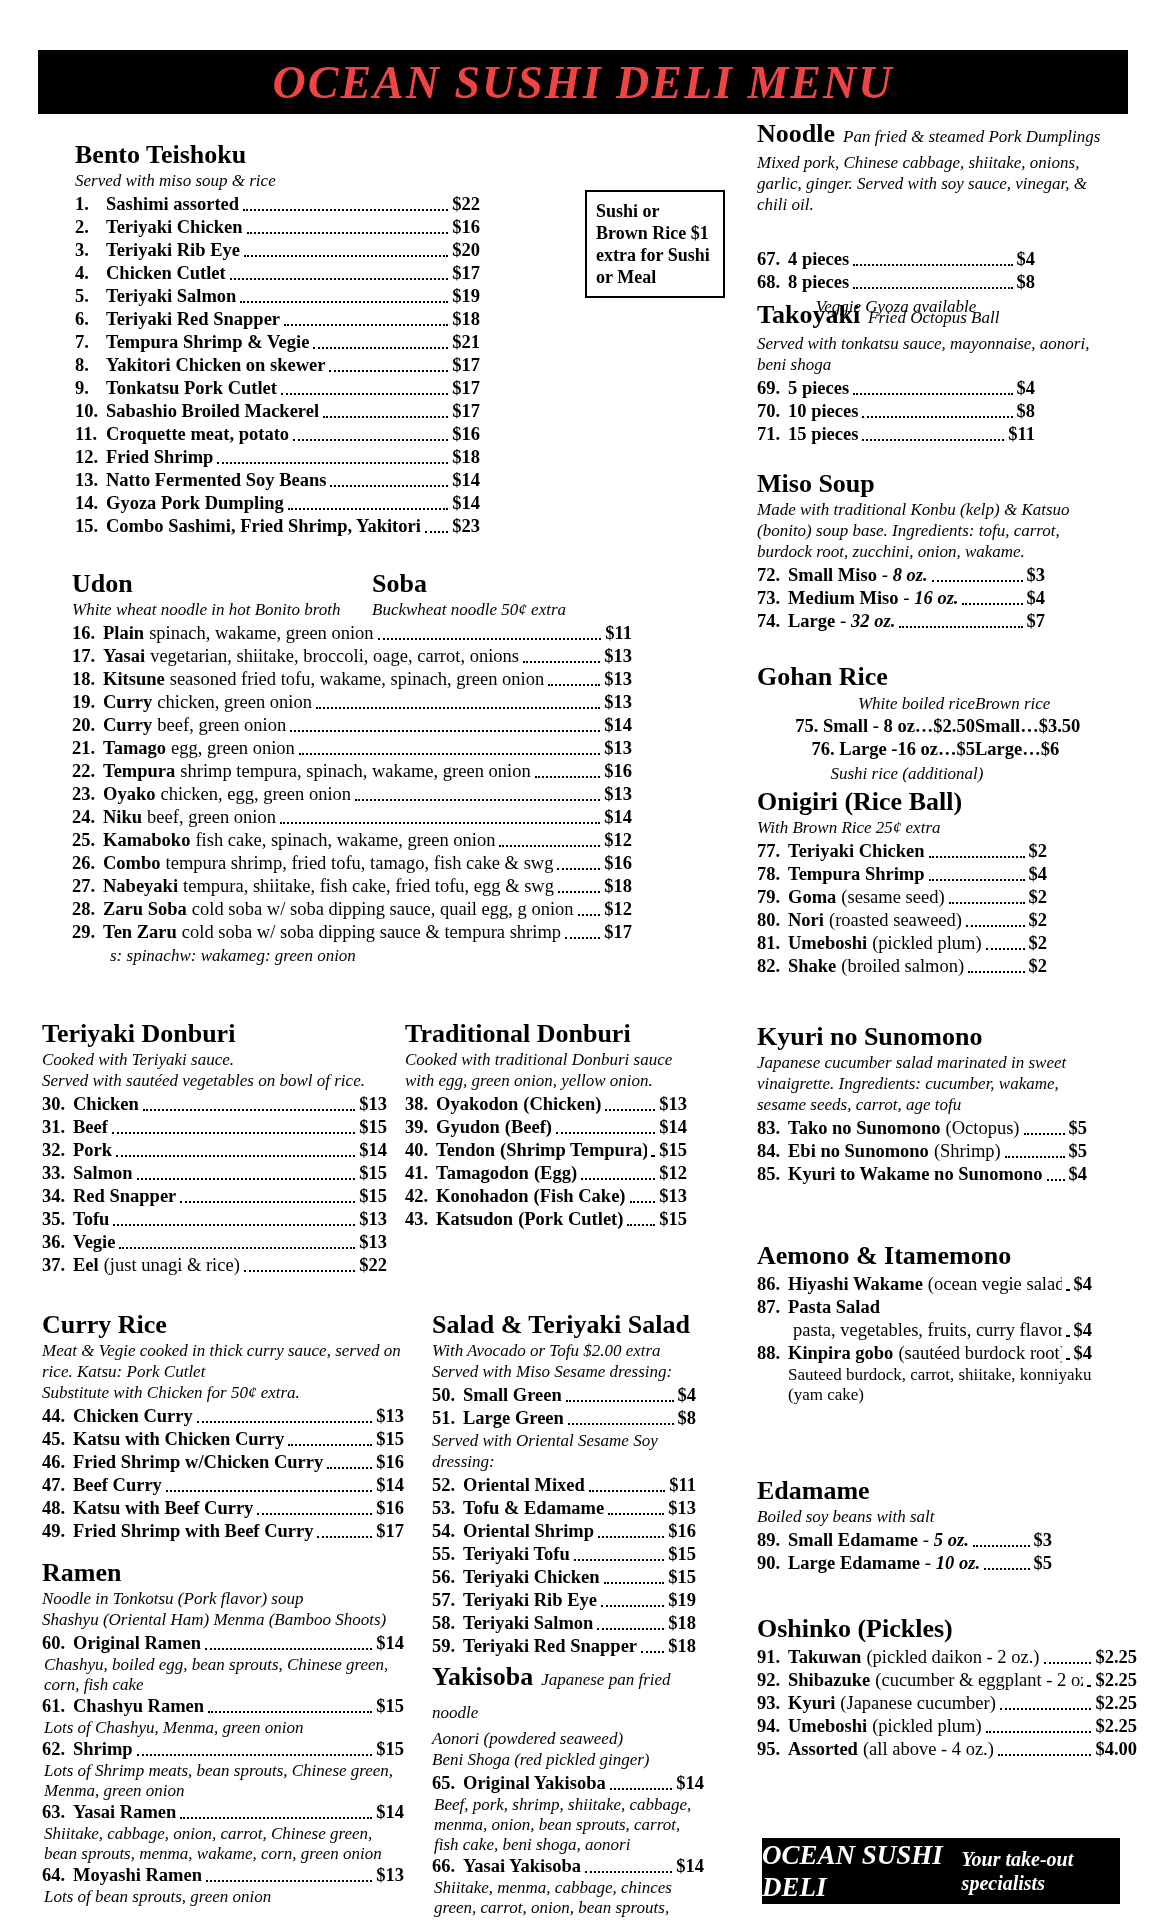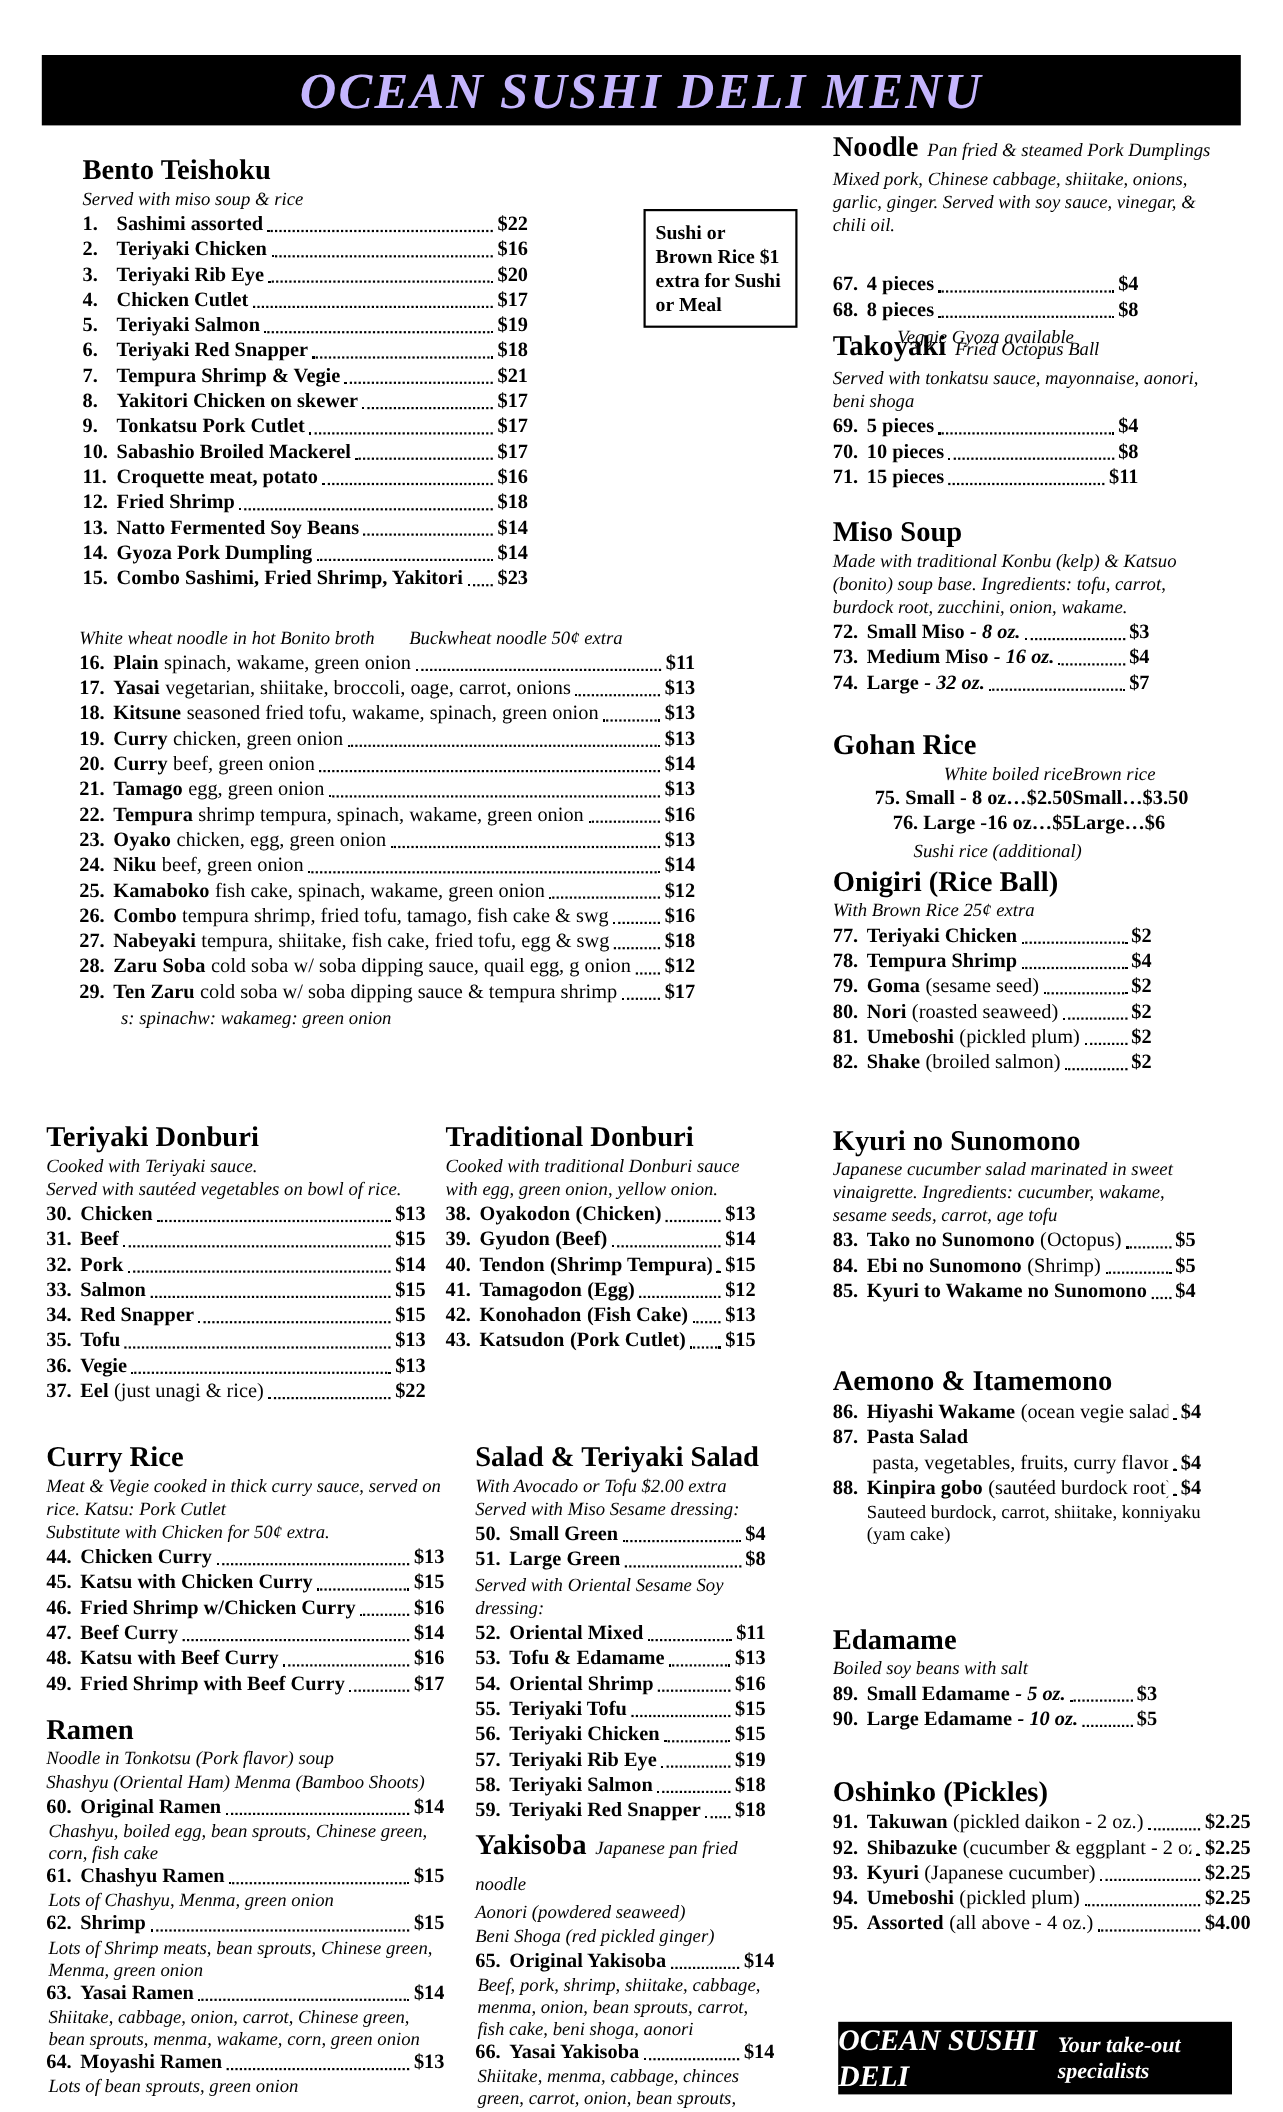--- a/index.html
+++ b/index.html
@@ -4,21 +4,21 @@
 <style>
   html,body{margin:0;padding:0;}
   body{
     width:1166px;height:1920px;position:relative;background:#fff;color:#000;
     font-family:"Liberation Serif","DejaVu Serif",serif;
   }
   .banner{
     position:absolute;left:38px;top:50px;width:1090px;height:64px;background:#000;
     display:flex;align-items:center;justify-content:center;
   }
-  .banner .bt{color:#c4b5fd;font-size:46px;font-weight:bold;font-style:italic;letter-spacing:2px;white-space:nowrap;}
+  .banner .bt{color:#ef4444;font-size:46px;font-weight:bold;font-style:italic;letter-spacing:2px;white-space:nowrap;}
   .sec{position:absolute;}
   .t1{font-size:26px;font-weight:bold;line-height:30px;}
   .t1 .tn{font-size:17px;font-weight:normal;font-style:italic;margin-left:8px;letter-spacing:0;}
   .sub{font-style:italic;font-size:17px;line-height:21px;}
   .rows{margin-top:2px;}
   .row{display:flex;align-items:baseline;font-size:18.5px;line-height:23px;white-space:nowrap;overflow:hidden;}
   .no{display:inline-block;width:31px;font-weight:bold;flex:0 0 auto;}
   .nm{font-weight:bold;flex:0 0 auto;}
   .ds{margin-left:5px;flex:0 1 auto;overflow:hidden;}
   .lead{flex:1 1 auto;min-width:4px;margin:0 4px;border-bottom:2px dotted #000;align-self:flex-end;transform:translateY(-5px);}
@@ -166,20 +166,24 @@
       </div>
     </div>
 </div>
 
 <div class="box">
   <span>Sushi or Brown Rice $1 extra for Sushi or Meal</span>
 </div>
 
 <div class="sec" style="left:72px;top:569px;width:560px;">
   <div class="udon-head">
+    <div class="c1 t1">Udon</div>
+    <div class="t1">Soba</div>
+  </div>
+  <div class="udon-head">
     <div class="c1 sub">White wheat noodle in hot Bonito broth</div>
     <div class="sub">Buckwheat noodle 50¢ extra</div>
   </div>
   <div class="rows">
 
       <div class="row">
         <span class="no">16.</span>
         <span class="nm">Plain</span>
         <span class="ds">spinach, wakame, green onion</span>
         <span class="lead"></span>

